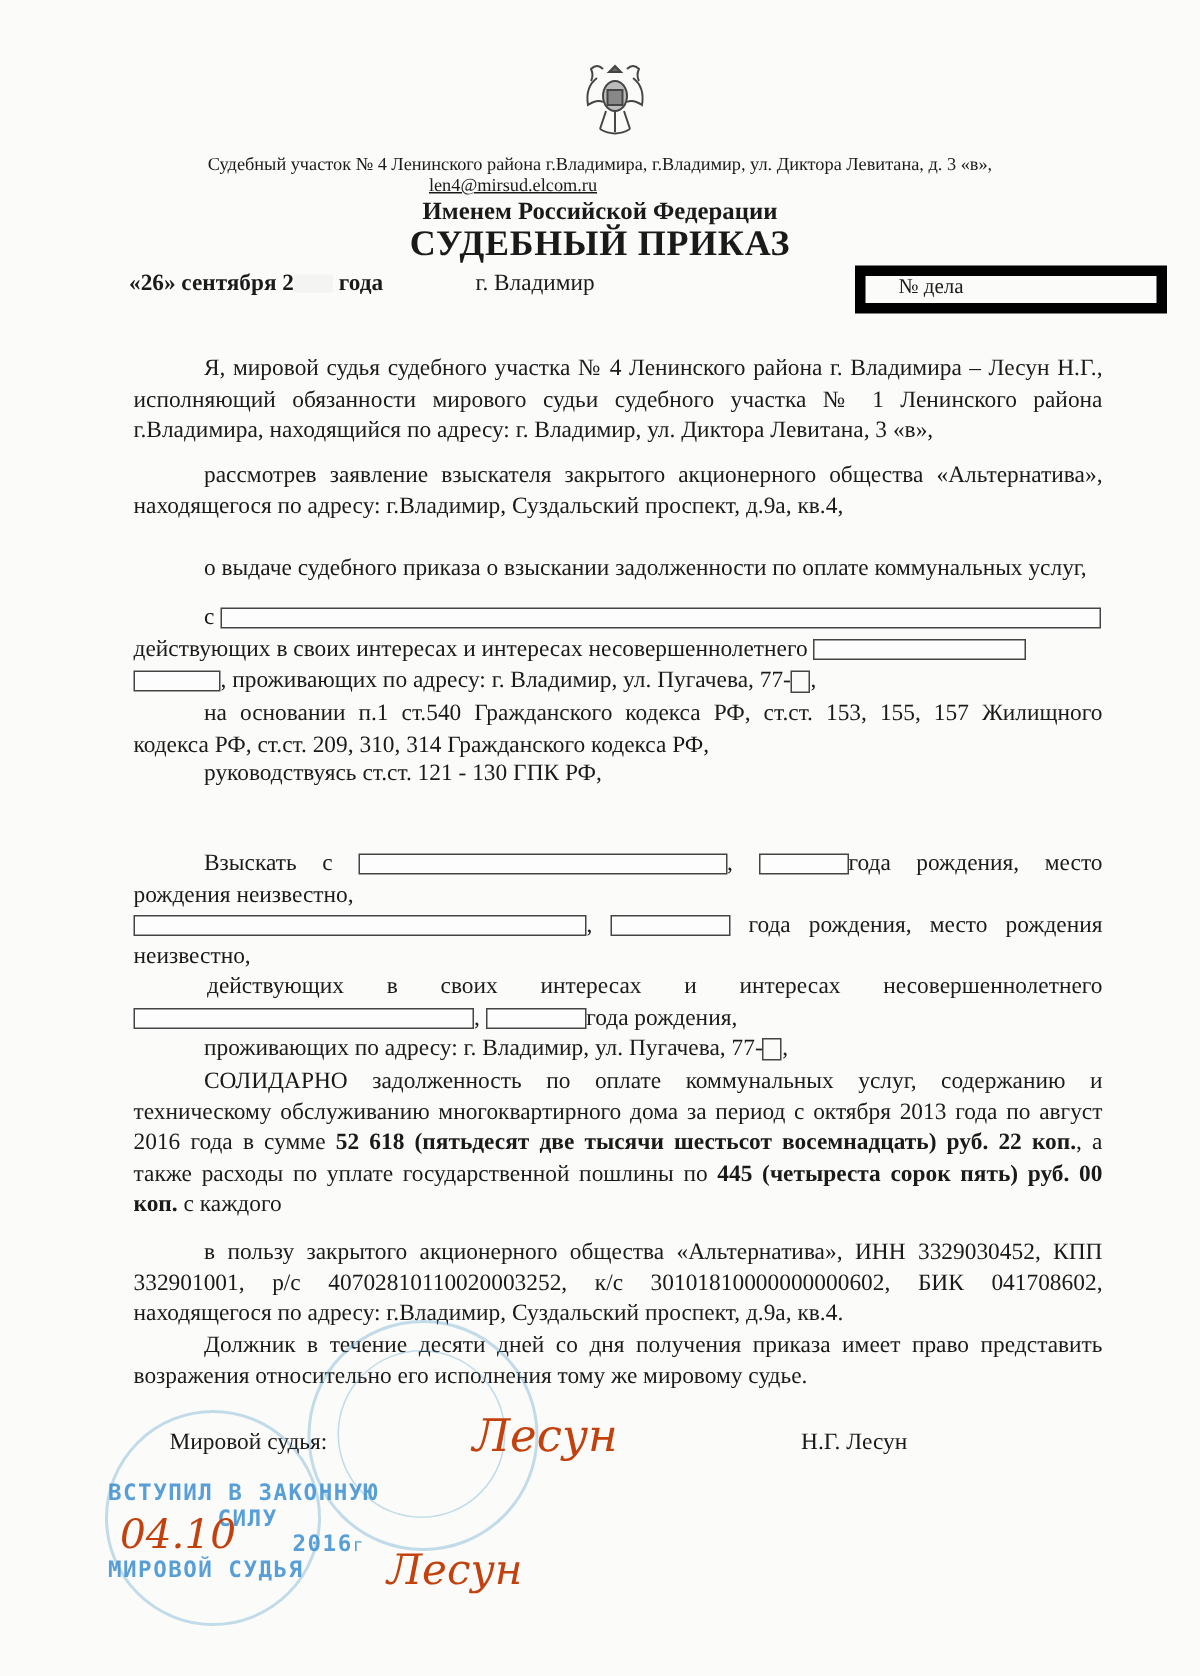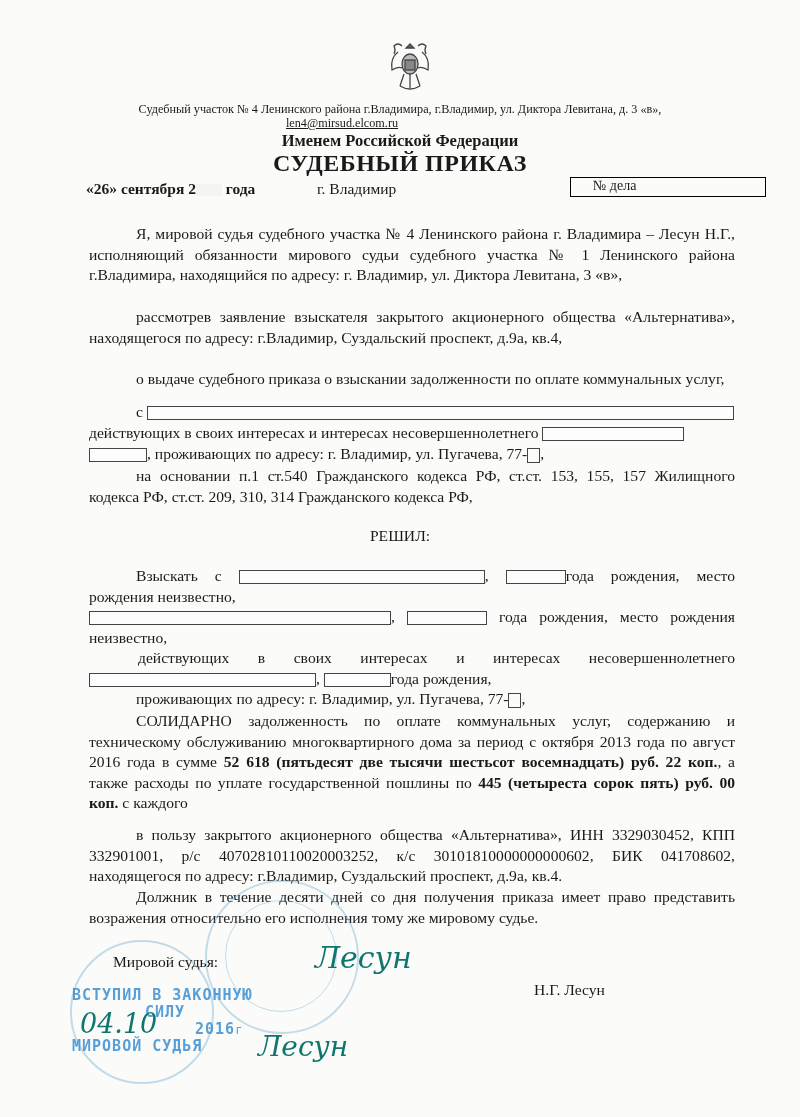--- a/index.html
+++ b/index.html
@@ -14,35 +14,35 @@
   .abs { position: absolute; white-space: nowrap; }
   .emblem { position: absolute; left: 384px; top: 38px; width: 52px; height: 56px; }
   .court-info { left: 0; width: 800px; text-align: center; font-size: 12.2px; top: 102px; }
   .court-email { left: 0; width: 684px; text-align: center; font-size: 12.2px; top: 116px; }
   .court-email span { text-decoration: underline; }
   .in-name { left: 0; width: 800px; text-align: center; font-size: 16.5px; font-weight: bold; top: 131px; }
   .doc-title { left: 0; width: 800px; text-align: center; font-size: 24px; font-weight: bold; top: 150px; letter-spacing: 0.5px; }
   .date-line { top: 180px; left: 86px; font-size: 15.5px; font-weight: bold; }
   .date-mask { display: inline-block; width: 26px; height: 12px; background: #f4f4f2; vertical-align: middle; }
   .city { top: 180px; left: 317px; font-size: 15.5px; }
-  .case-box { position: absolute; left: 570px; top: 177px; width: 194px; height: 18px; border: 1px solid #000000; font-size: 14px; }
+  .case-box { position: absolute; left: 570px; top: 177px; width: 194px; height: 18px; border: 7px solid #000000; font-size: 14px; }
   .case-box span { position: absolute; left: 22px; top: 0px; }
 
   .body-text { position: absolute; left: 89px; width: 646px; font-size: 15.6px; line-height: 20.6px; text-align: justify; }
   .ind { text-indent: 47px; }
   .line { position: absolute; left: 89px; font-size: 15.6px; white-space: nowrap; }
   .jline { position: absolute; left: 89px; width: 646px; font-size: 15.6px; text-align: justify; text-align-last: justify; white-space: normal; }
   .fld { display: inline-block; border: 1px solid #444; height: 12px; vertical-align: middle; background: #fdfdfd; }
   .sq { display: inline-block; border: 1px solid #444; width: 11px; height: 13px; vertical-align: middle; }
   .center { position: absolute; left: 0; width: 800px; text-align: center; font-size: 15.6px; }
   b { font-weight: bold; }
 
   .stamp-circle { position: absolute; border-radius: 50%; border: 2px solid rgba(90,160,200,0.35); }
   .stamp-text { position: absolute; color: #3b8fd0; font-family: "DejaVu Sans Mono", monospace; font-weight: bold; font-size: 15px; letter-spacing: 1px; opacity: 0.85; white-space: nowrap; }
-  .handwrite { position: absolute; color: #0f766e; font-family: "DejaVu Serif", serif; font-style: italic; font-size: 24px; white-space: nowrap; }
+  .handwrite { position: absolute; color: #c2410c; font-family: "DejaVu Serif", serif; font-style: italic; font-size: 24px; white-space: nowrap; }
 </style>
 </head>
 <body>
 
 <div class="page">
 
   <svg class="emblem" viewBox="0 0 52 56">
     <g fill="none" stroke="#444" stroke-width="1.3">
       <path d="M26 6 l-4 4 h8 z" fill="#666"></path>
       <path d="M18 8 q-4 -4 -8 0 q2 4 0 8"></path>
@@ -63,37 +63,37 @@
 
   <div class="abs date-line">
     <span>«26» сентября 2</span><span class="date-mask"></span>
     <span>года</span>
   </div>
   <div class="abs city">г. Владимир</div>
   <div class="case-box">
       <span>№ дела</span>
     </div>
 
-  <div class="body-text ind" style="top:224px;">Я, мировой судья судебного участка № 4  Ленинского района г. Владимира – Лесун Н.Г., исполняющий обязанности мирового судьи судебного участка № 1 Ленинского района г.Владимира, находящийся по адресу: г. Владимир, ул. Диктора Левитана, 3 «в»,</div>
+  <div class="body-text ind" style="top:236px;">Я, мировой судья судебного участка № 4  Ленинского района г. Владимира – Лесун Н.Г., исполняющий обязанности мирового судьи судебного участка № 1 Ленинского района г.Владимира, находящийся по адресу: г. Владимир, ул. Диктора Левитана, 3 «в»,</div>
   <div class="body-text ind" style="top:307px;">рассмотрев заявление взыскателя закрытого акционерного общества «Альтернатива»,  находящегося по адресу:  г.Владимир, Суздальский проспект, д.9а, кв.4,</div>
   <div class="body-text ind" style="top:369px;">о выдаче судебного приказа о взыскании  задолженности по оплате коммунальных услуг,</div>
 
   <div class="line" style="top:403px; left:136px;">
     <span>с</span>
     <span class="fld" style="width:585px;"></span>
   </div>
   <div class="line" style="top:424px;">
     <span>действующих в своих интересах и интересах несовершеннолетнего</span>
     <span class="fld" style="width:140px;"></span>
   </div>
   <div class="line" style="top:445px;">
     <span class="fld" style="width:56px;"></span><span>, проживающих по адресу: г. Владимир, ул. Пугачева, 77-</span><span class="sq"></span>,
   </div>
   <div class="body-text ind" style="top:466px;">на основании п.1 ст.540 Гражданского кодекса РФ, ст.ст. 153, 155, 157 Жилищного кодекса РФ, ст.ст. 209, 310, 314 Гражданского кодекса РФ,</div>
-  <div class="center" style="top:527px;">РЕШИЛ:</div>
+  <div class="line" style="top:507px; left:136px;">руководствуясь ст.ст. 121 - 130 ГПК РФ,</div>
 
   <div class="jline" style="top:567px;">
     <span style="padding-left:47px;">Взыскать с</span>
     <span class="fld" style="width:244px;"></span>,
     <span class="fld" style="width:58px;"></span><span>года рождения, место</span>
   </div>
   <div class="line" style="top:588px;">рождения неизвестно,</div>
   <div class="jline" style="top:608px;">
     <span class="fld" style="width:300px;"></span>,
     <span class="fld" style="width:78px;"></span>
@@ -112,21 +112,21 @@
     <span>СОЛИДАРНО задолженность по оплате коммунальных услуг, содержанию и техническому обслуживанию многоквартирного дома за период с октября 2013 года по август 2016 года в сумме </span><b>52 618 (пятьдесят две тысячи шестьсот восемнадцать) руб. 22 коп.</b><span>, а также расходы по уплате государственной пошлины по </span><b>445 (четыреста сорок пять) руб. 00 коп.</b><span> с каждого</span>
   </div>
   <div class="body-text ind" style="top:825px;">в пользу закрытого акционерного общества «Альтернатива»,  ИНН 3329030452, КПП 332901001, р/с 40702810110020003252, к/с 30101810000000000602, БИК 041708602, находящегося по адресу:  г.Владимир, Суздальский проспект, д.9а, кв.4.</div>
   <div class="body-text ind" style="top:887px;">Должник в течение десяти дней со дня получения приказа имеет право представить возражения относительно его исполнения тому же мировому судье.</div>
 
   <div class="stamp-circle" style="left:205px; top:880px; width:150px; height:150px;"></div>
   <div class="stamp-circle" style="left:225px; top:900px; width:110px; height:110px; border-width:1px;"></div>
   <div class="stamp-circle" style="left:70px; top:940px; width:140px; height:140px;"></div>
 
   <div class="line" style="top:953px;margin-left:24px;">Мировой судья:</div>
-  <div class="line" style="top:953px; left:534px;margin-top:28px;">Н.Г. Лесун</div>
+  <div class="line" style="top:953px; left:534px;">Н.Г. Лесун</div>
   <div class="handwrite" style="left:315px; top:940px; font-size:30px;">Лесун</div>
 
   <div class="stamp-text" style="left:72px; top:986px;">ВСТУПИЛ В ЗАКОННУЮ</div>
   <div class="stamp-text" style="left:145px; top:1003px;">СИЛУ</div>
   <div class="handwrite" style="left:80px; top:1008px; font-size:27px;">04.10</div>
   <div class="stamp-text" style="left:195px; top:1020px;"><span>2016</span><span style="font-size:12px; font-weight:normal;">г</span></div>
   <div class="stamp-text" style="left:72px; top:1037px;">МИРОВОЙ СУДЬЯ</div>
   <div class="handwrite" style="left:258px; top:1030px; font-size:28px;">Лесун</div>
 </div>
 

